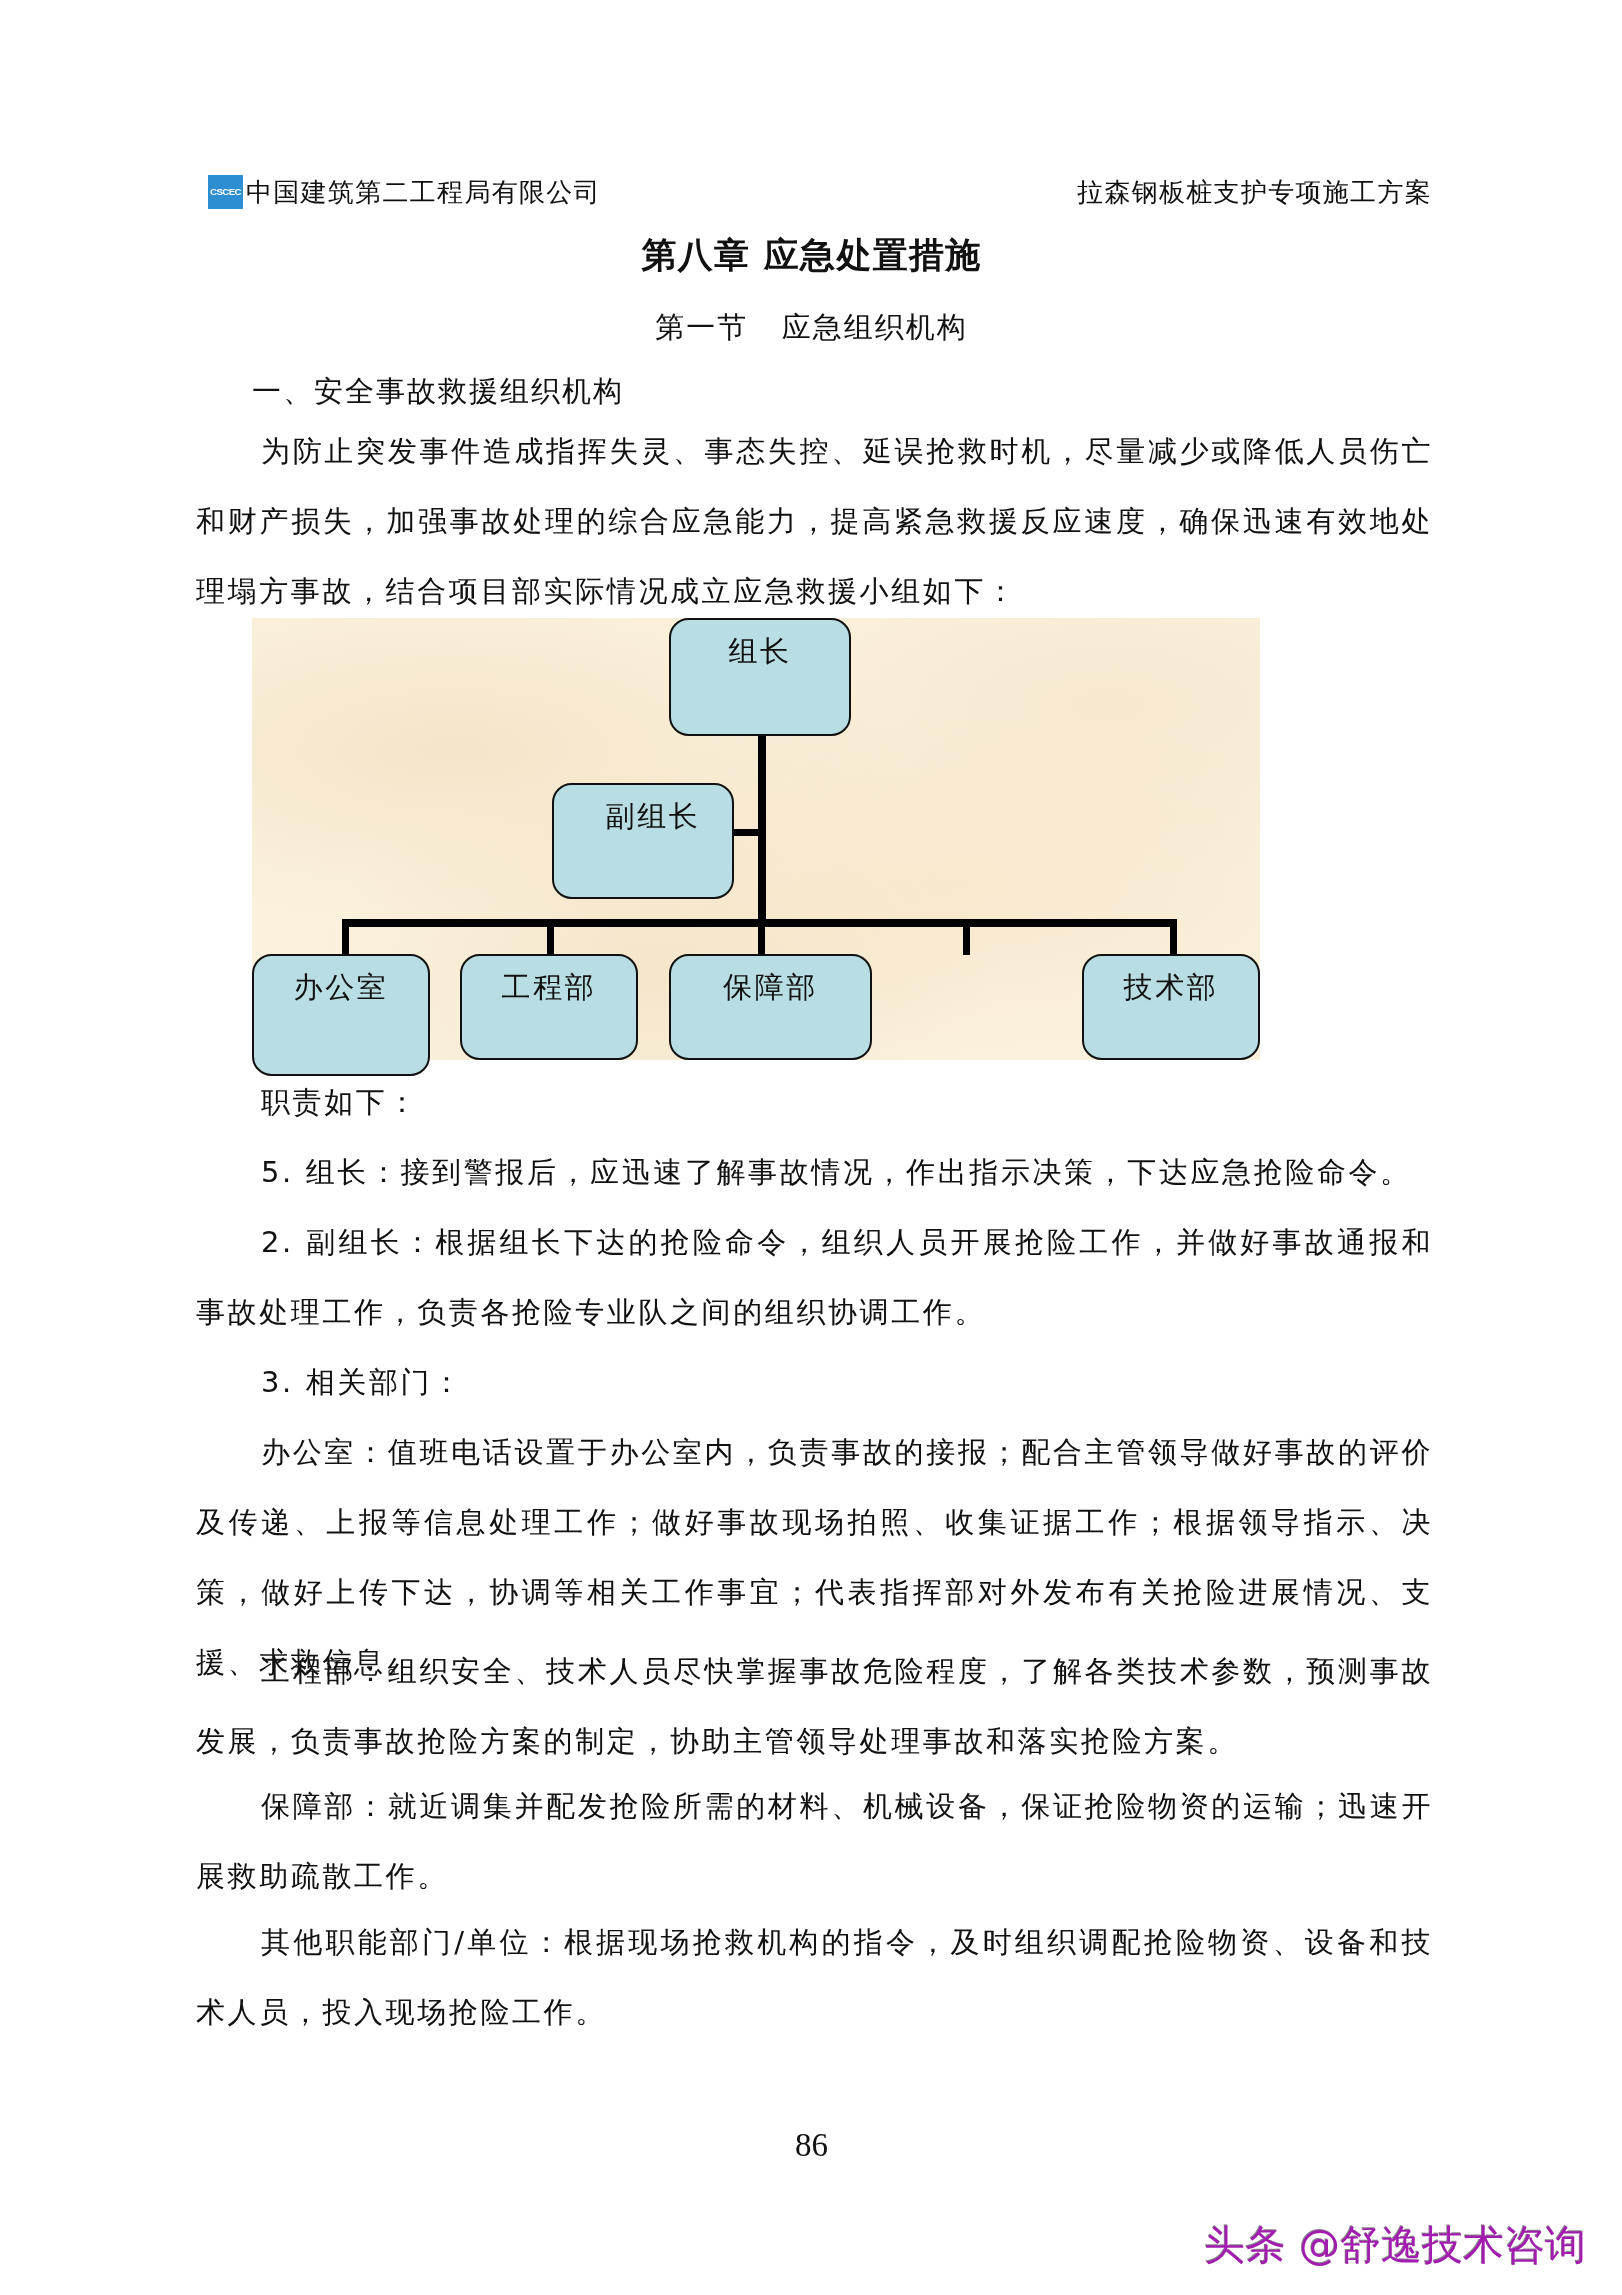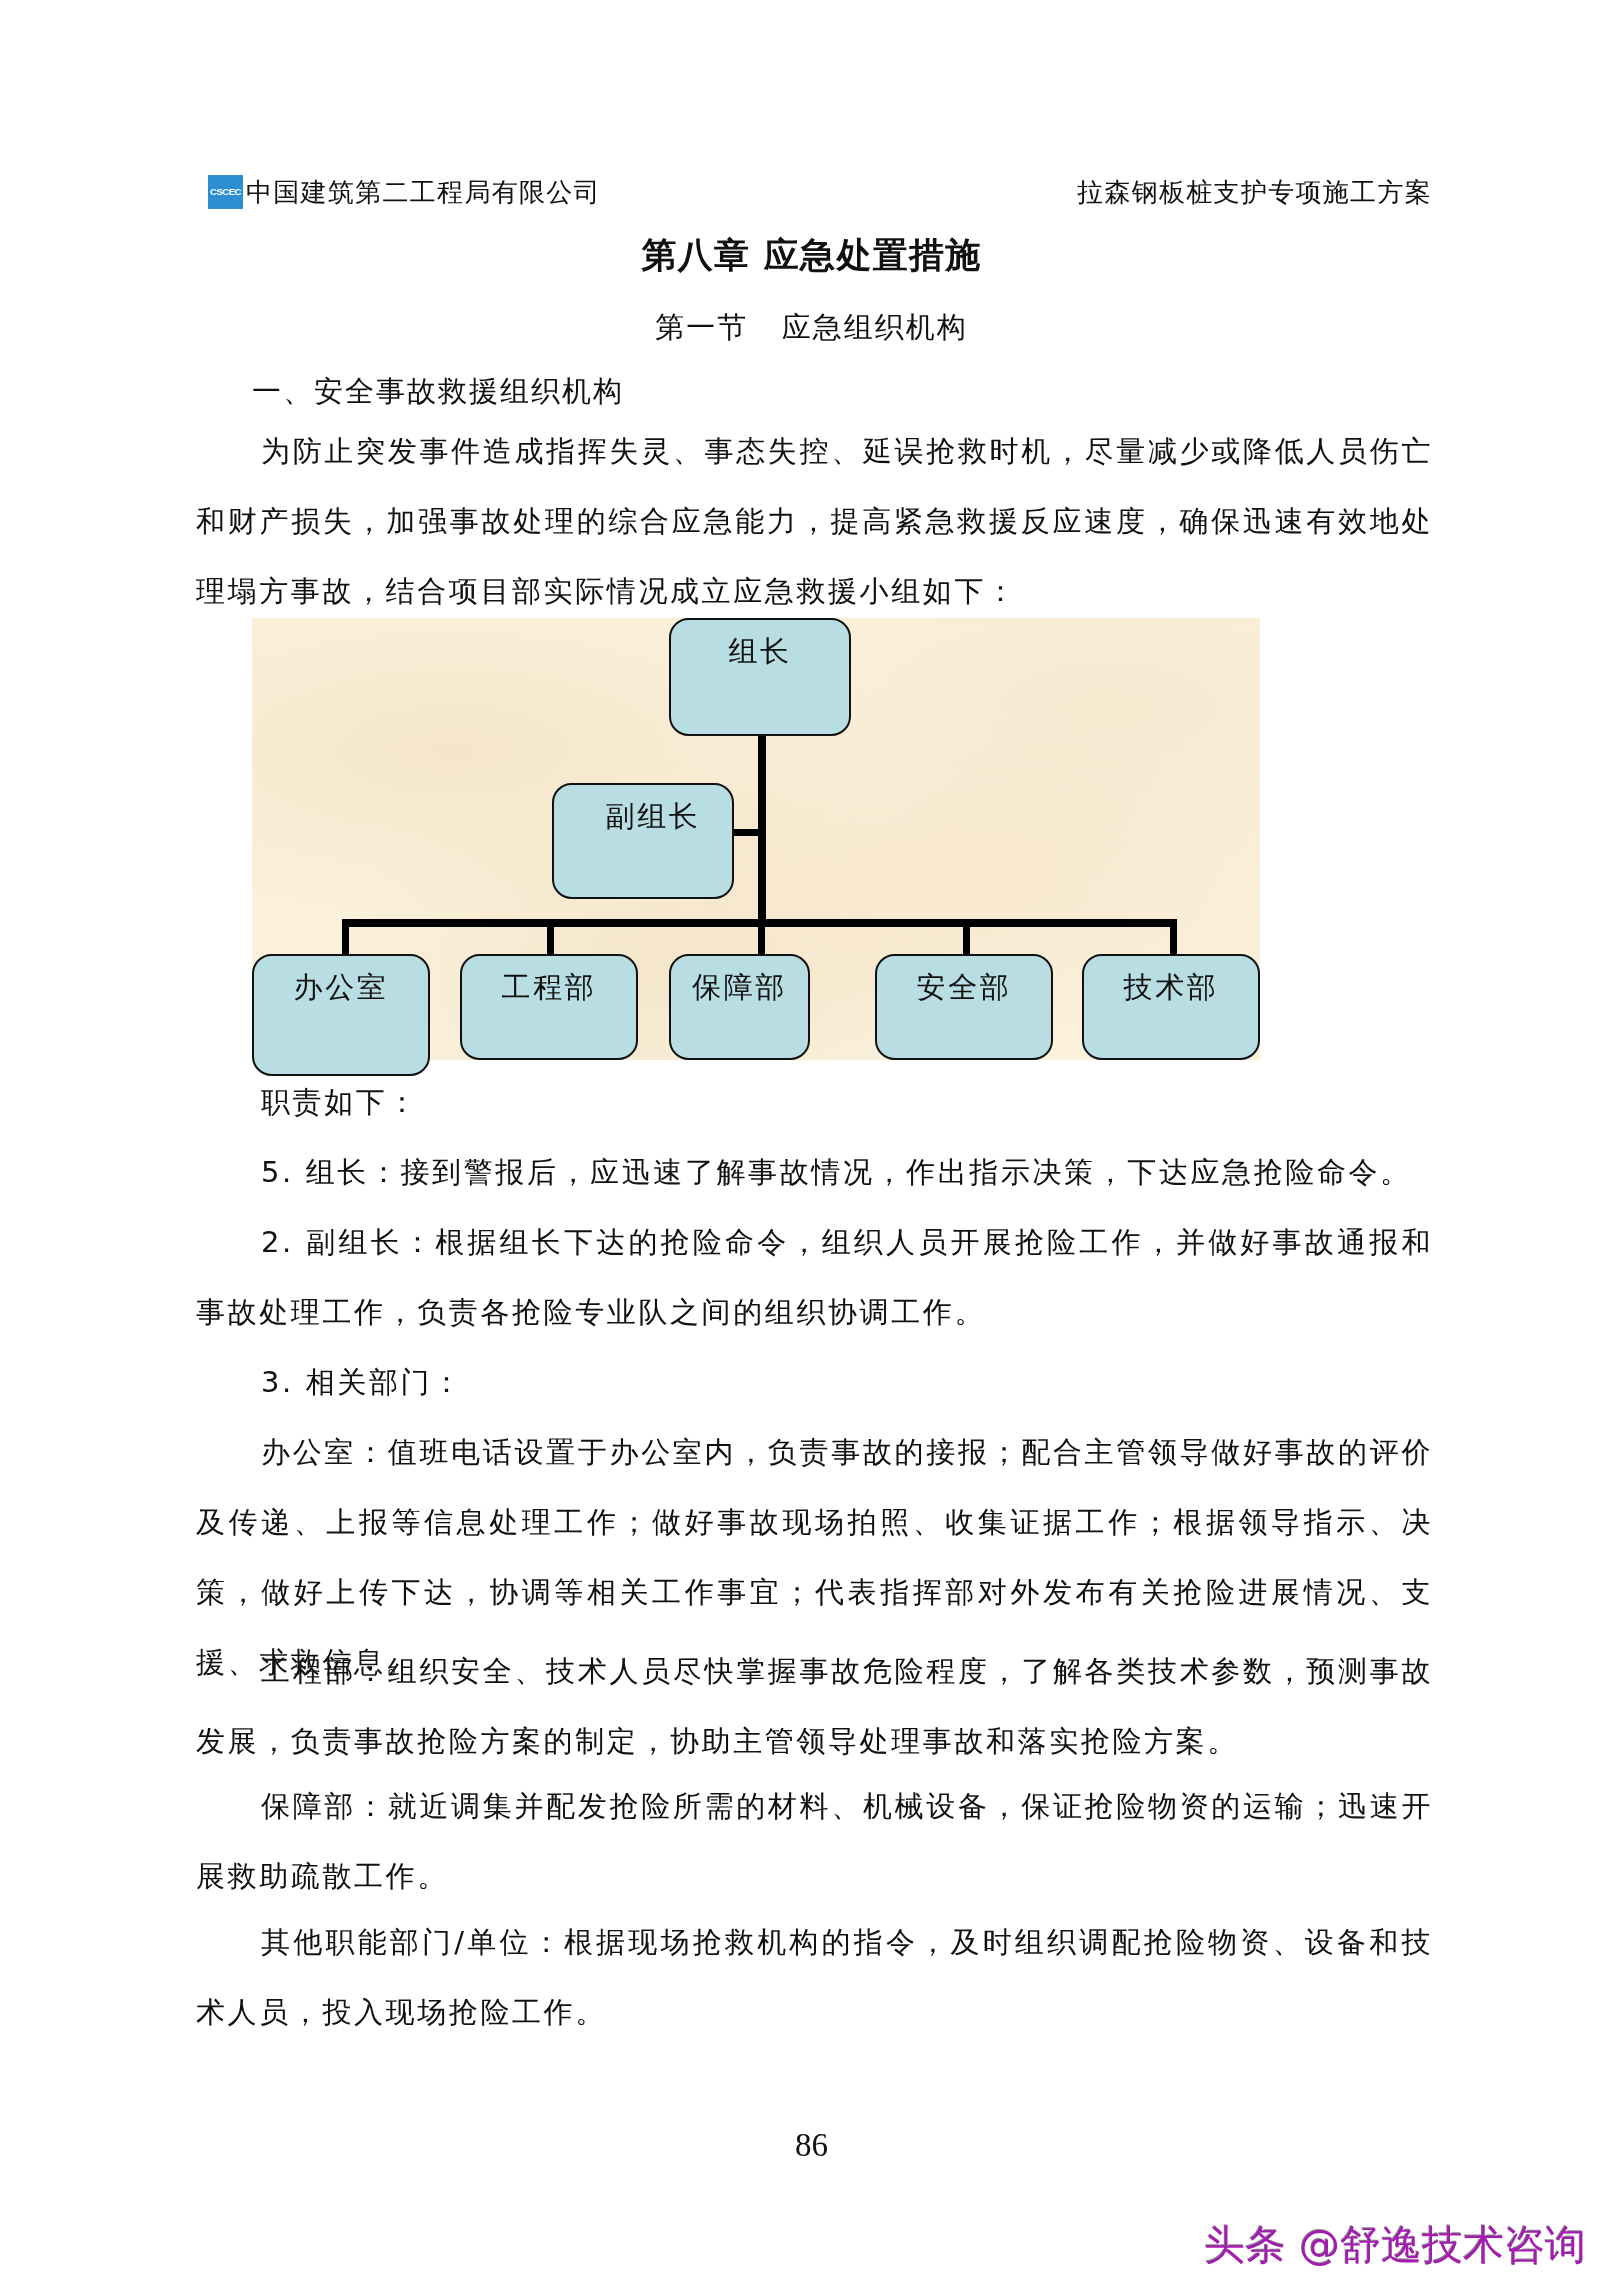--- a/index.html
+++ b/index.html
@@ -167,22 +167,21 @@
   <div class="line" style="left: 295px; top: 301px; width: 6.5px; height: 36px;"></div>
   <div class="line" style="left: 506px; top: 301px; width: 6.5px; height: 36px;"></div>
   <div class="line" style="left: 711px; top: 301px; width: 6.5px; height: 36px;"></div>
   <div class="line" style="left: 918px; top: 301px; width: 6.5px; height: 36px;"></div>
 
   <div class="org-box" style="left: 417px; top: 0px; width: 182px; height: 118px;">组长</div>
   <div class="org-box" style="left: 300px; top: 165px; width: 182px; height: 116px; padding-left: 20px;">副组长</div>
 
   <div class="org-box" style="left: 0px; top: 336px; width: 178px; height: 122px;">办公室</div>
   <div class="org-box" style="left: 208px; top: 336px; width: 178px; height: 106px;">工程部</div>
-  <div class="org-box" style="left: 417px; top: 336px; width: 141px; height: 106px;">保障部</div>
-  <div class="org-box" style="left: 623px; top: 336px; width: 178px; height: 106px;">安全部</div>
+  <div class="org-box" style="left: 417px; top: 336px; width: 203px; height: 106px;">保障部</div>
   <div class="org-box" style="left: 830px; top: 336px; width: 178px; height: 106px;">技术部</div>
 </div>
 
 <p class="para" style="top: 1067px;">职责如下：</p>
 <p class="para" style="top: 1137px;">5. 组长：接到警报后，应迅速了解事故情况，作出指示决策，下达应急抢险命令。</p>
 <p class="para" style="top: 1207px;">2. 副组长：根据组长下达的抢险命令，组织人员开展抢险工作，并做好事故通报和事故处理工作，负责各抢险专业队之间的组织协调工作。</p>
 <p class="para" style="top: 1347px;">3. 相关部门：</p>
 <p class="para" style="top: 1417px;">办公室：值班电话设置于办公室内，负责事故的接报；配合主管领导做好事故的评价及传递、上报等信息处理工作；做好事故现场拍照、收集证据工作；根据领导指示、决策，做好上传下达，协调等相关工作事宜；代表指挥部对外发布有关抢险进展情况、支援、求救信息。</p>
 <p class="para" style="top: 1636px;">工程部：组织安全、技术人员尽快掌握事故危险程度，了解各类技术参数，预测事故发展，负责事故抢险方案的制定，协助主管领导处理事故和落实抢险方案。</p>
 <p class="para" style="top: 1771px;">保障部：就近调集并配发抢险所需的材料、机械设备，保证抢险物资的运输；迅速开展救助疏散工作。</p>

